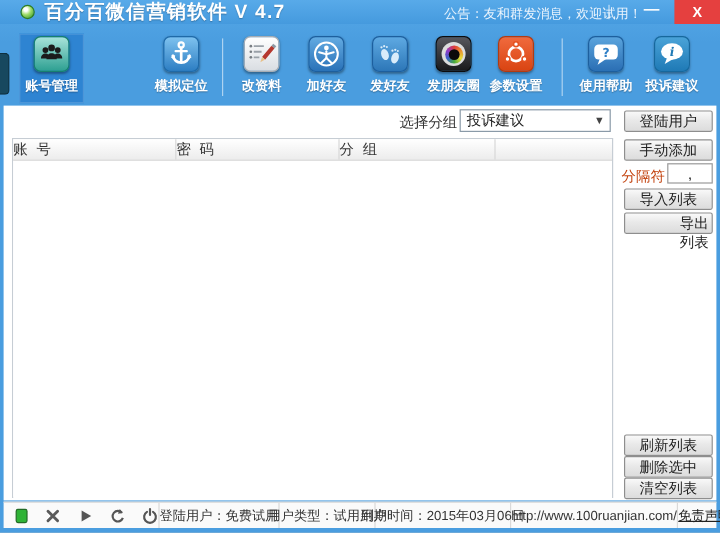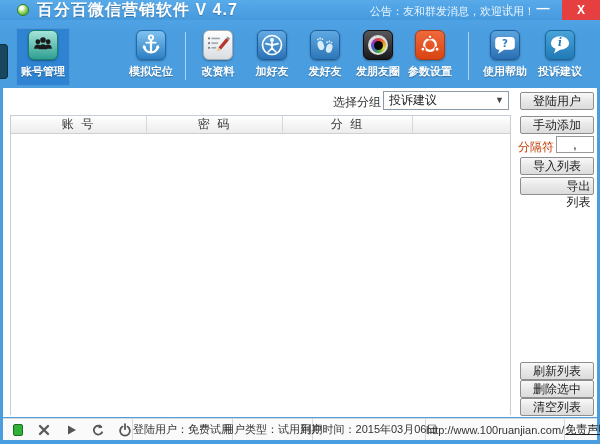--- a/index.html
+++ b/index.html
@@ -60,21 +60,21 @@
     background:linear-gradient(#f9f9f9,#e9e9e9 45%,#dcdcdc);font-size:12px;color:#222;
     text-align:center;line-height:16px;cursor:default;font-family:inherit;}
   .sep-label{position:absolute;left:515px;top:51px;font-size:12px;color:#c2410c;}
   .sep-input{position:absolute;left:553px;top:48px;width:38px;height:17px;border:1px solid #999;
     font-size:12px;text-align:center;font-family:inherit;padding:0;}
   
   .acct-table{position:absolute;left:7px;top:27px;width:501px;height:300px;
     border:1px solid #c6cdd4;background:#fff;}
   .thead{display:flex;height:18px;border-bottom:1px solid #cfcfcf;
     background:linear-gradient(#ffffff,#ececec);}
-  .th{font-size:12px;color:#333;text-align:center;line-height:17px;letter-spacing:2px;
+  .th{font-size:12px;color:#333;line-height:17px;letter-spacing:2px;
     border-right:1px solid #d8d8d8;}
   .th:nth-child(1){width:136px;}
   .th:nth-child(2){width:136px;}
   .th:nth-child(3){width:130px;}
   .th:nth-child(4){width:97px;border-right:none;}
   .tbody{height:281px;background:#fff;}
   
   .statusbar{position:absolute;left:3px;top:418px;width:594px;height:22px;background:#fafafa;
     border-top:1px solid #d9d9d9;display:flex;align-items:flex-start;font-size:11px;color:#333;}
   .sb-seg{height:100%;display:flex;align-items:center;justify-content:center;

